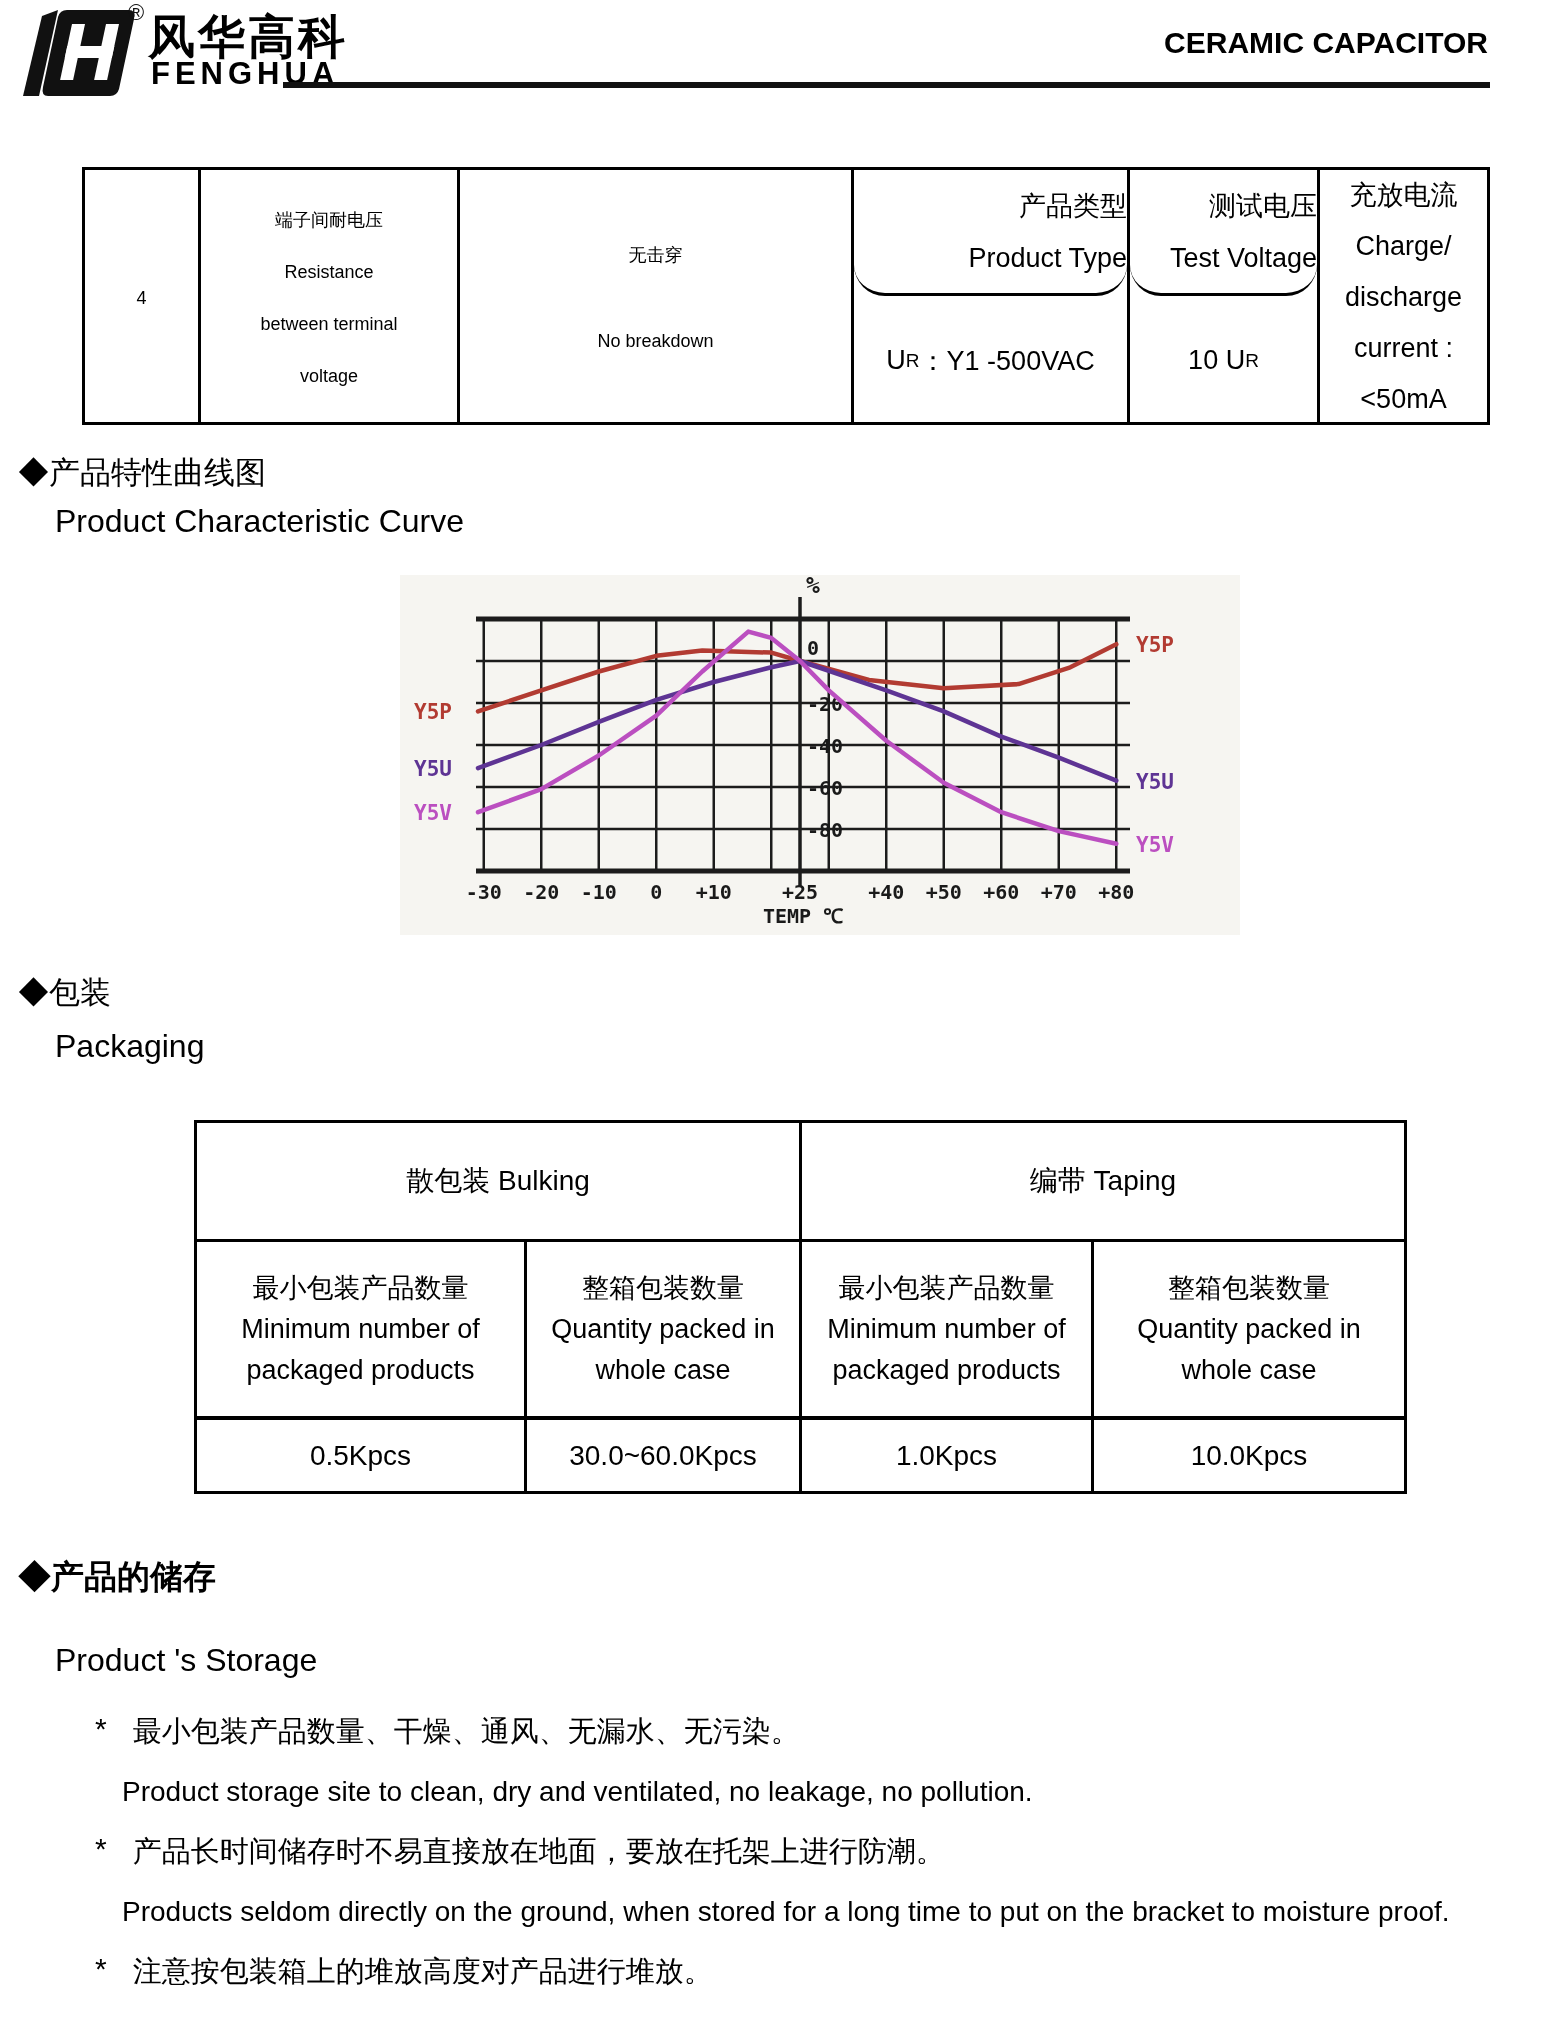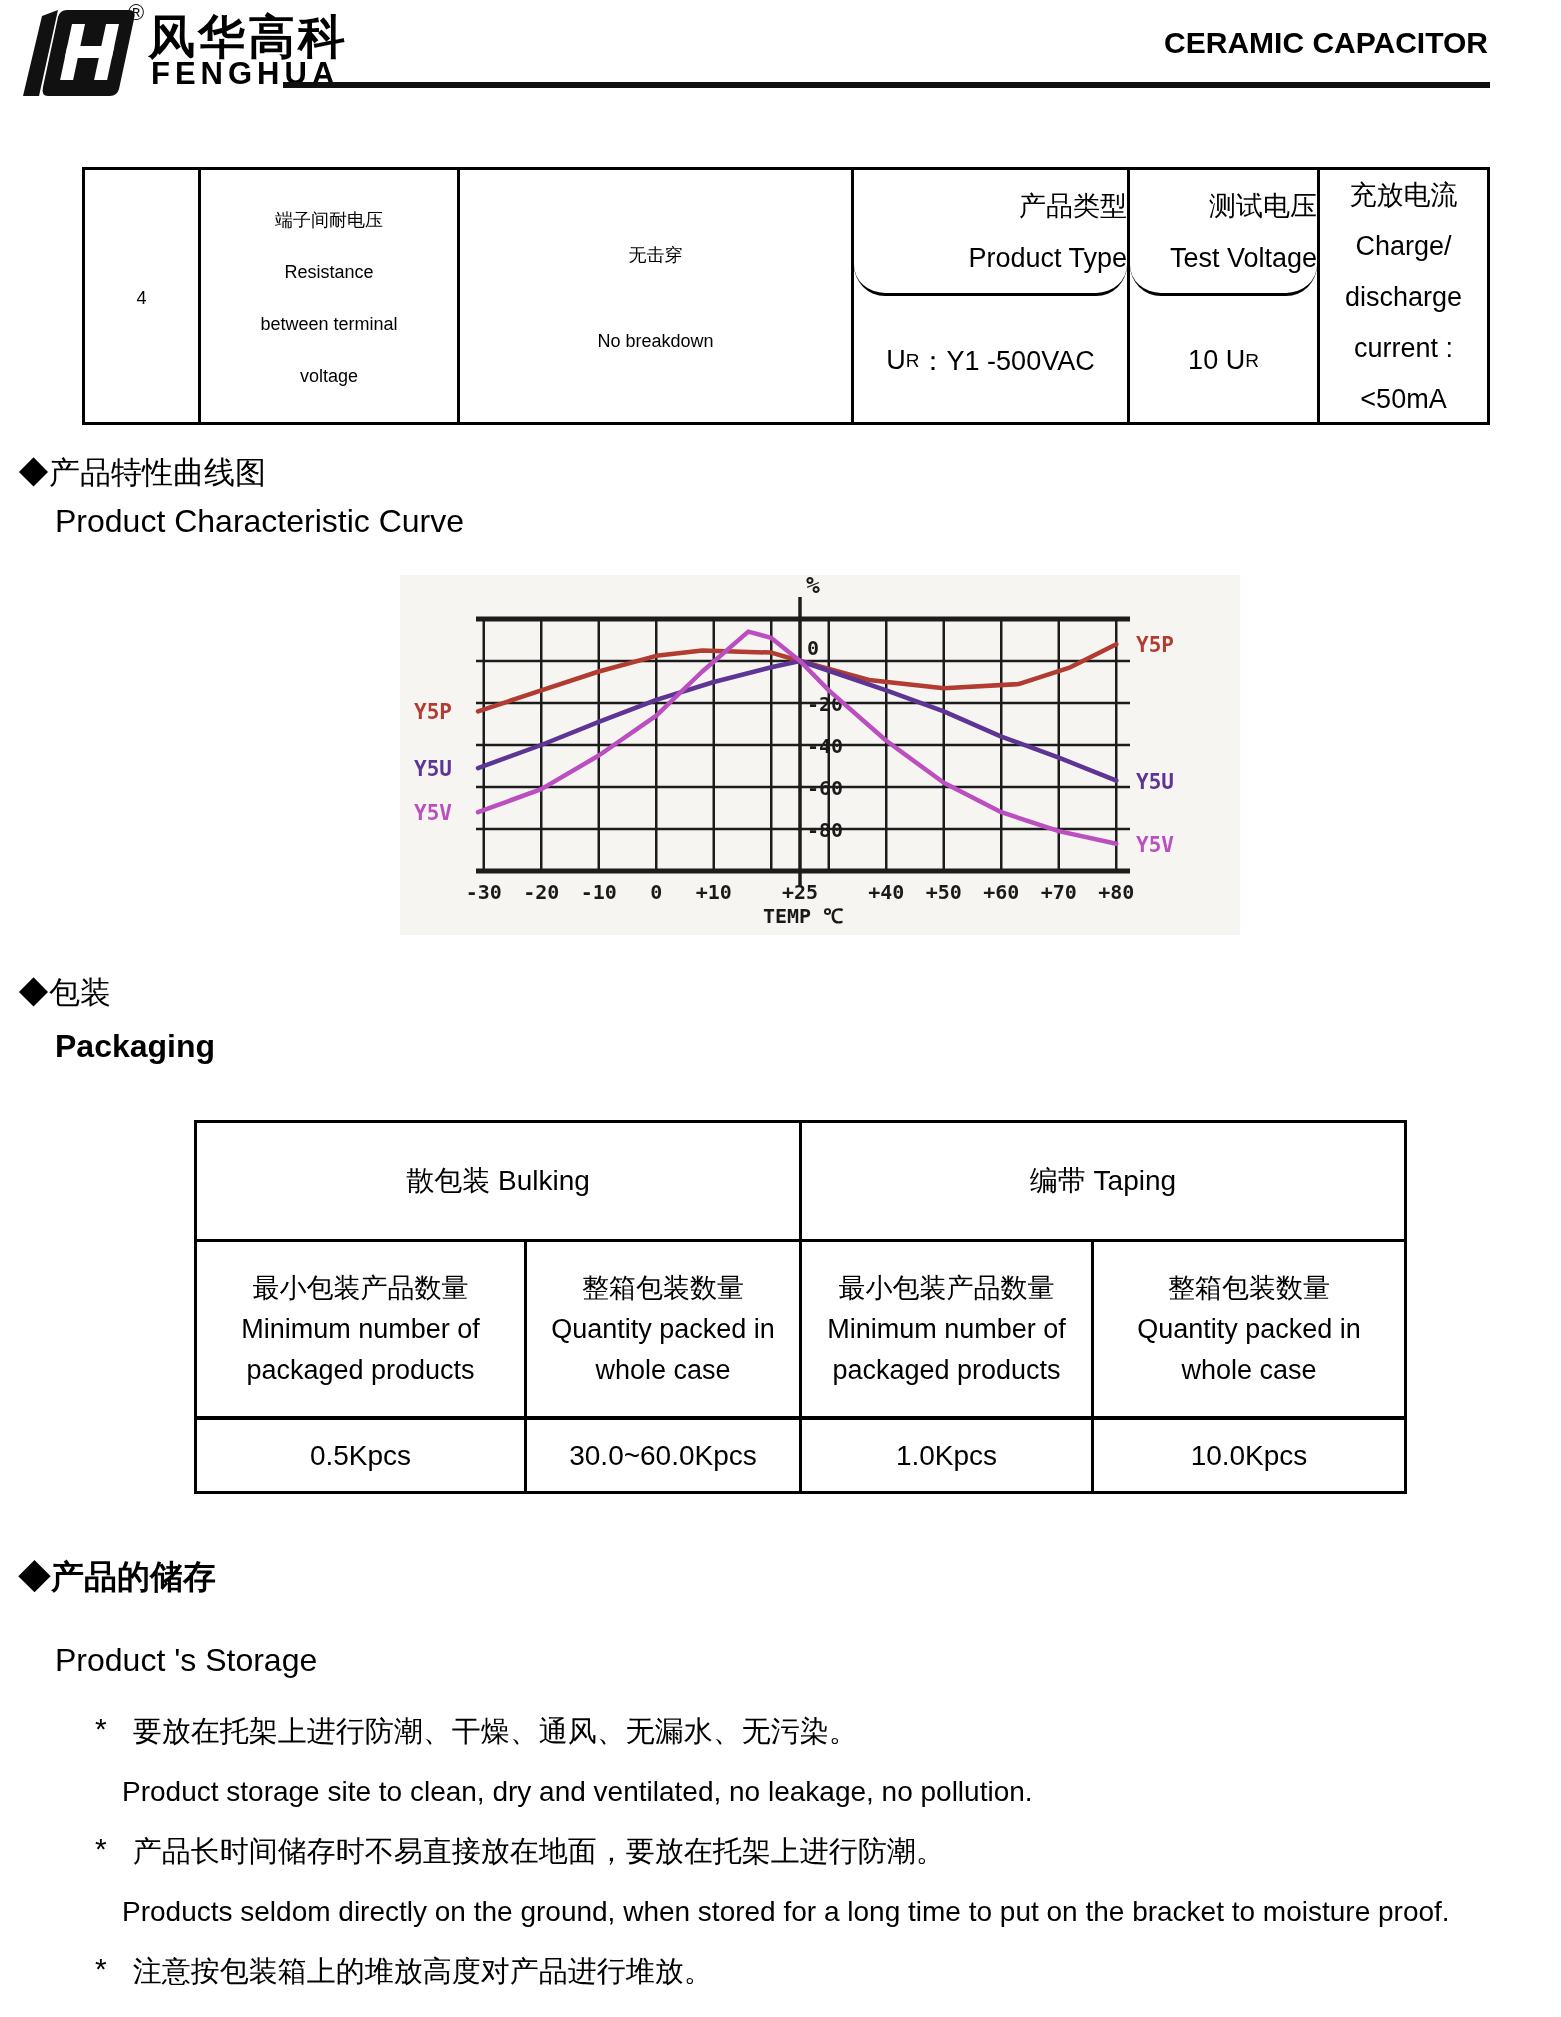--- a/index.html
+++ b/index.html
@@ -178,21 +178,21 @@
         <polyline points="78.0,193.1 141.3,170.0 198.8,146.9 256.3,124.8 313.8,107.0 371.3,92.3 400.0,86.0 486.3,115.4 543.8,136.4 601.3,161.6 658.8,182.6 716.3,205.7" fill="none" stroke="#5e3494" stroke-width="4.5" stroke-linejoin="round" stroke-linecap="round"></polyline>
         <text x="14" y="201.10000000000002" class="cserieslab" fill="#5e3494">Y5U</text>
         <text x="736" y="213.7" class="cserieslab" fill="#5e3494">Y5U</text>
         <polyline points="78.0,237.2 141.3,214.1 198.8,180.5 256.3,140.6 302.3,96.5 348.3,56.6 371.3,62.9 400.0,86.0 428.8,115.4 486.3,165.8 543.8,207.8 601.3,237.2 658.8,256.1 716.3,268.7" fill="none" stroke="#bb4fc0" stroke-width="4.5" stroke-linejoin="round" stroke-linecap="round"></polyline>
         <text x="14" y="245.20000000000002" class="cserieslab" fill="#bb4fc0">Y5V</text>
         <text x="736" y="276.70000000000005" class="cserieslab" fill="#bb4fc0">Y5V</text>
       </svg>
   </div>
 
   <div class="h-cn" style="left:18px; top:972px;">◆包装</div>
-  <div class="h-en" style="left:55px; top:1028px;font-weight:bold;">Packaging</div>
+  <div class="h-en" style="left:55px; top:1028px;">Packaging</div>
 
   <div class="pack-table">
     <div class="pg g1">散包装 Bulking</div>
     <div class="pg g2">编带 Taping</div>
 
     <div class="ph">
       <span>最小包装产品数量</span>
       <span>Minimum number of</span>
       <span>packaged products</span>
     </div>
@@ -217,21 +217,21 @@
     <div class="pv bl">1.0Kpcs</div>
     <div class="pv bl">10.0Kpcs</div>
   </div>
 
   <div class="h-cn h-bold" style="left:18px; top:1555px;">◆产品的储存</div>
   <div class="h-en" style="left:55px; top:1642px;">Product 's Storage</div>
 
   <div class="notes">
     <div class="nline n-cn">
       <span class="star">*</span>
-      <span>要放在托架上进行防潮、干燥、通风、无漏水、无污染。</span>
+      <span>最小包装产品数量、干燥、通风、无漏水、无污染。</span>
     </div>
     <div class="nline n-en">Product storage site to clean, dry and ventilated, no leakage, no pollution.</div>
     <div class="nline n-cn">
       <span class="star">*</span>
       <span>产品长时间储存时不易直接放在地面，要放在托架上进行防潮。</span>
     </div>
     <div class="nline n-en">Products seldom directly on the ground, when stored for a long time to put on the bracket to moisture proof.</div>
     <div class="nline n-cn">
       <span class="star">*</span>
       <span>注意按包装箱上的堆放高度对产品进行堆放。</span>

